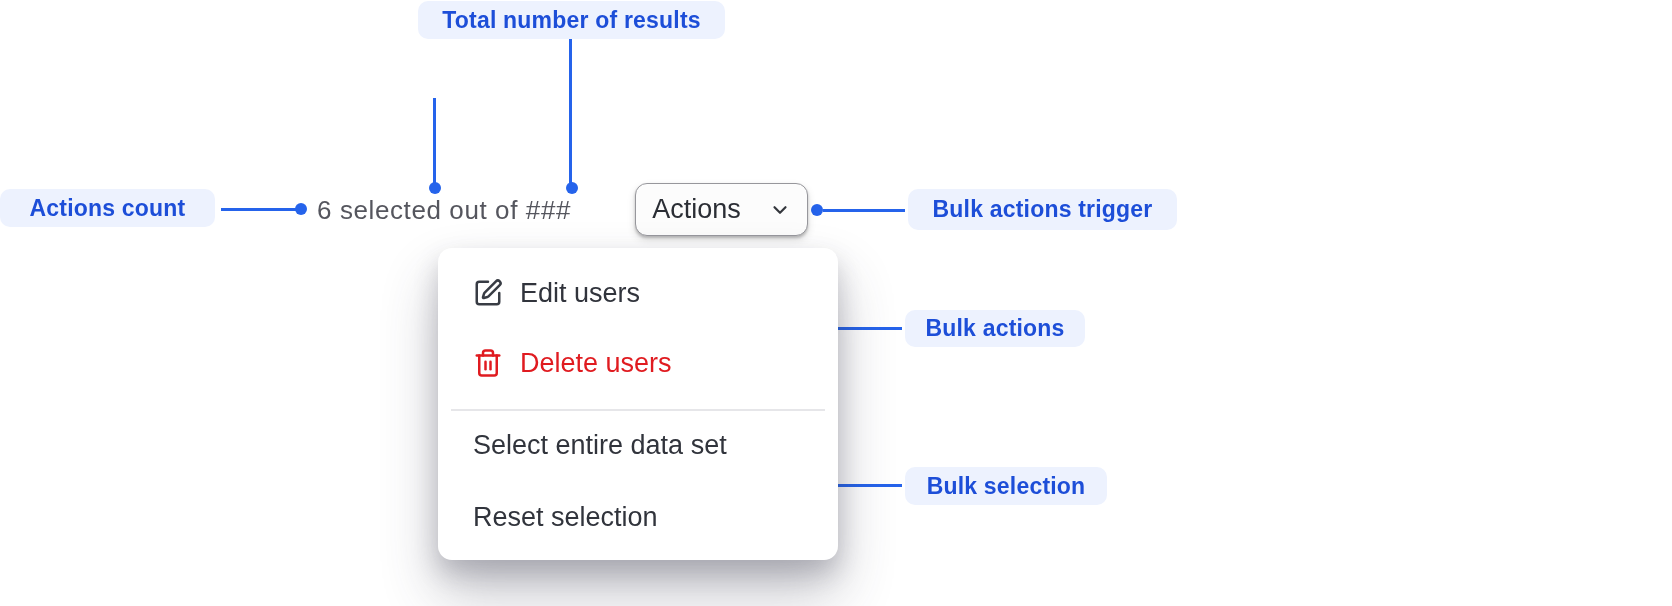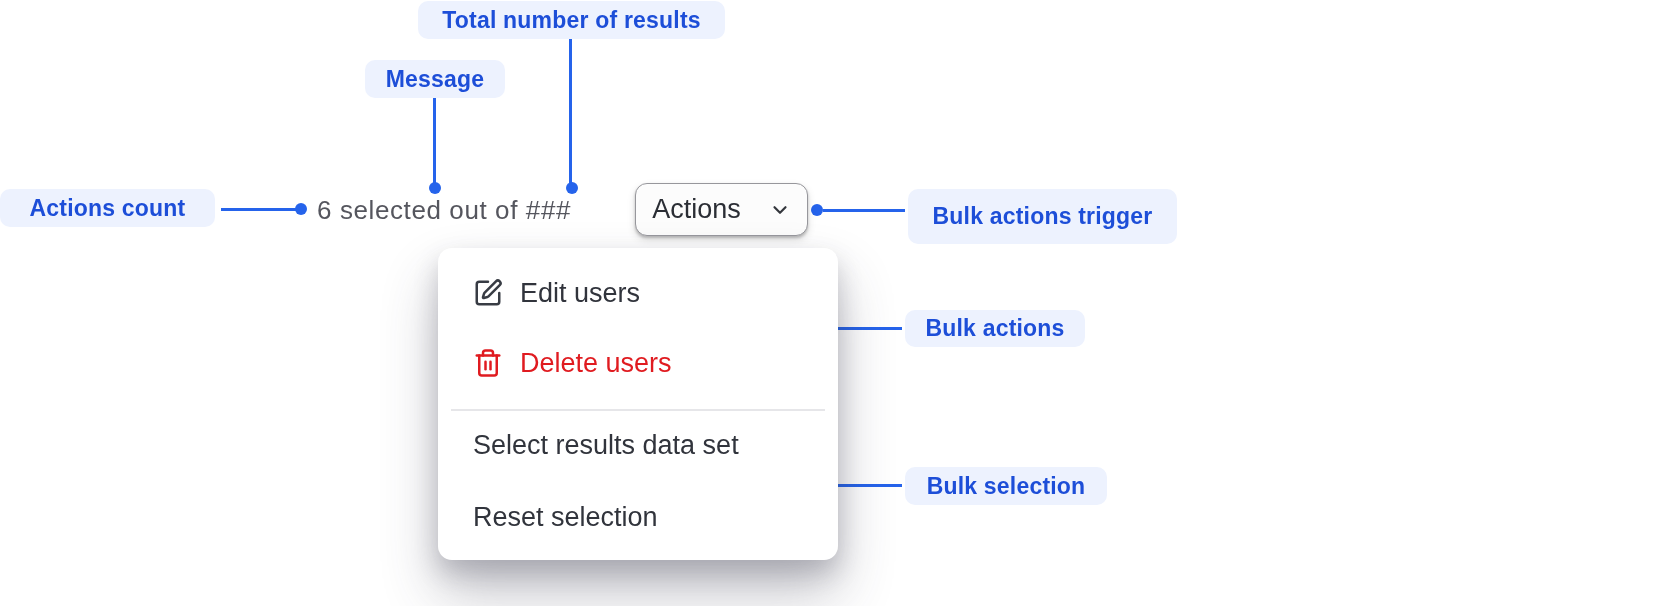--- a/index.html
+++ b/index.html
@@ -47,25 +47,24 @@
   .menu-item svg{width:30px;height:30px;flex:0 0 auto;display:block;}
   .menu-divider{position:absolute;left:13px;right:13px;top:161px;height:2px;background:#e6e6e9;}
 </style>
 </head>
 <body>
 
 <div class="stage">
 
   <div class="callout" style="left:0px;top:189px;min-width:215px;">Actions count</div>
 
-  <div class="callout" style="left:365px;top:60px;min-width:140px;">Message</div>
 
   <div class="callout" style="left:418px;top:1px;min-width:307px;">Total number of results</div>
 
-  <div class="callout" style="left:908px;top:189px;min-width:269px;height:55px;">Bulk actions trigger</div>
+  <div class="callout" style="left:908px;top:189px;min-width:269px;height:41px;">Bulk actions trigger</div>
 
   <div class="callout" style="left:905px;top:310px;min-width:180px;height:37px;">Bulk actions</div>
 
   <div class="callout" style="left:905px;top:467px;min-width:202px;">Bulk selection</div>
 
   <div class="cline" style="left:569px;top:39px;width:3px;height:145px;"></div>
   <div class="cline" style="left:433px;top:98px;width:3px;height:86px;"></div>
   <div class="cline" style="left:221px;top:208px;width:76px;height:3px;"></div>
   <div class="cline" style="left:823px;top:209px;width:82px;height:3px;"></div>
   <div class="cline" style="left:824px;top:327px;width:78px;height:3px;"></div>
@@ -110,21 +109,21 @@
             <line x1="10" y1="11" x2="10" y2="17"></line>
             <line x1="14" y1="11" x2="14" y2="17"></line>
           </svg>
       </span>
       <span>Delete users</span>
     </div>
 
     <div class="menu-divider"></div>
 
     <div class="menu-item" style="top:174px;">
-      <span>Select results data set</span>
+      <span>Select entire data set</span>
     </div>
 
     <div class="menu-item" style="top:246px;">
       <span>Reset selection</span>
     </div>
 
   </div>
 
 </div>
 

